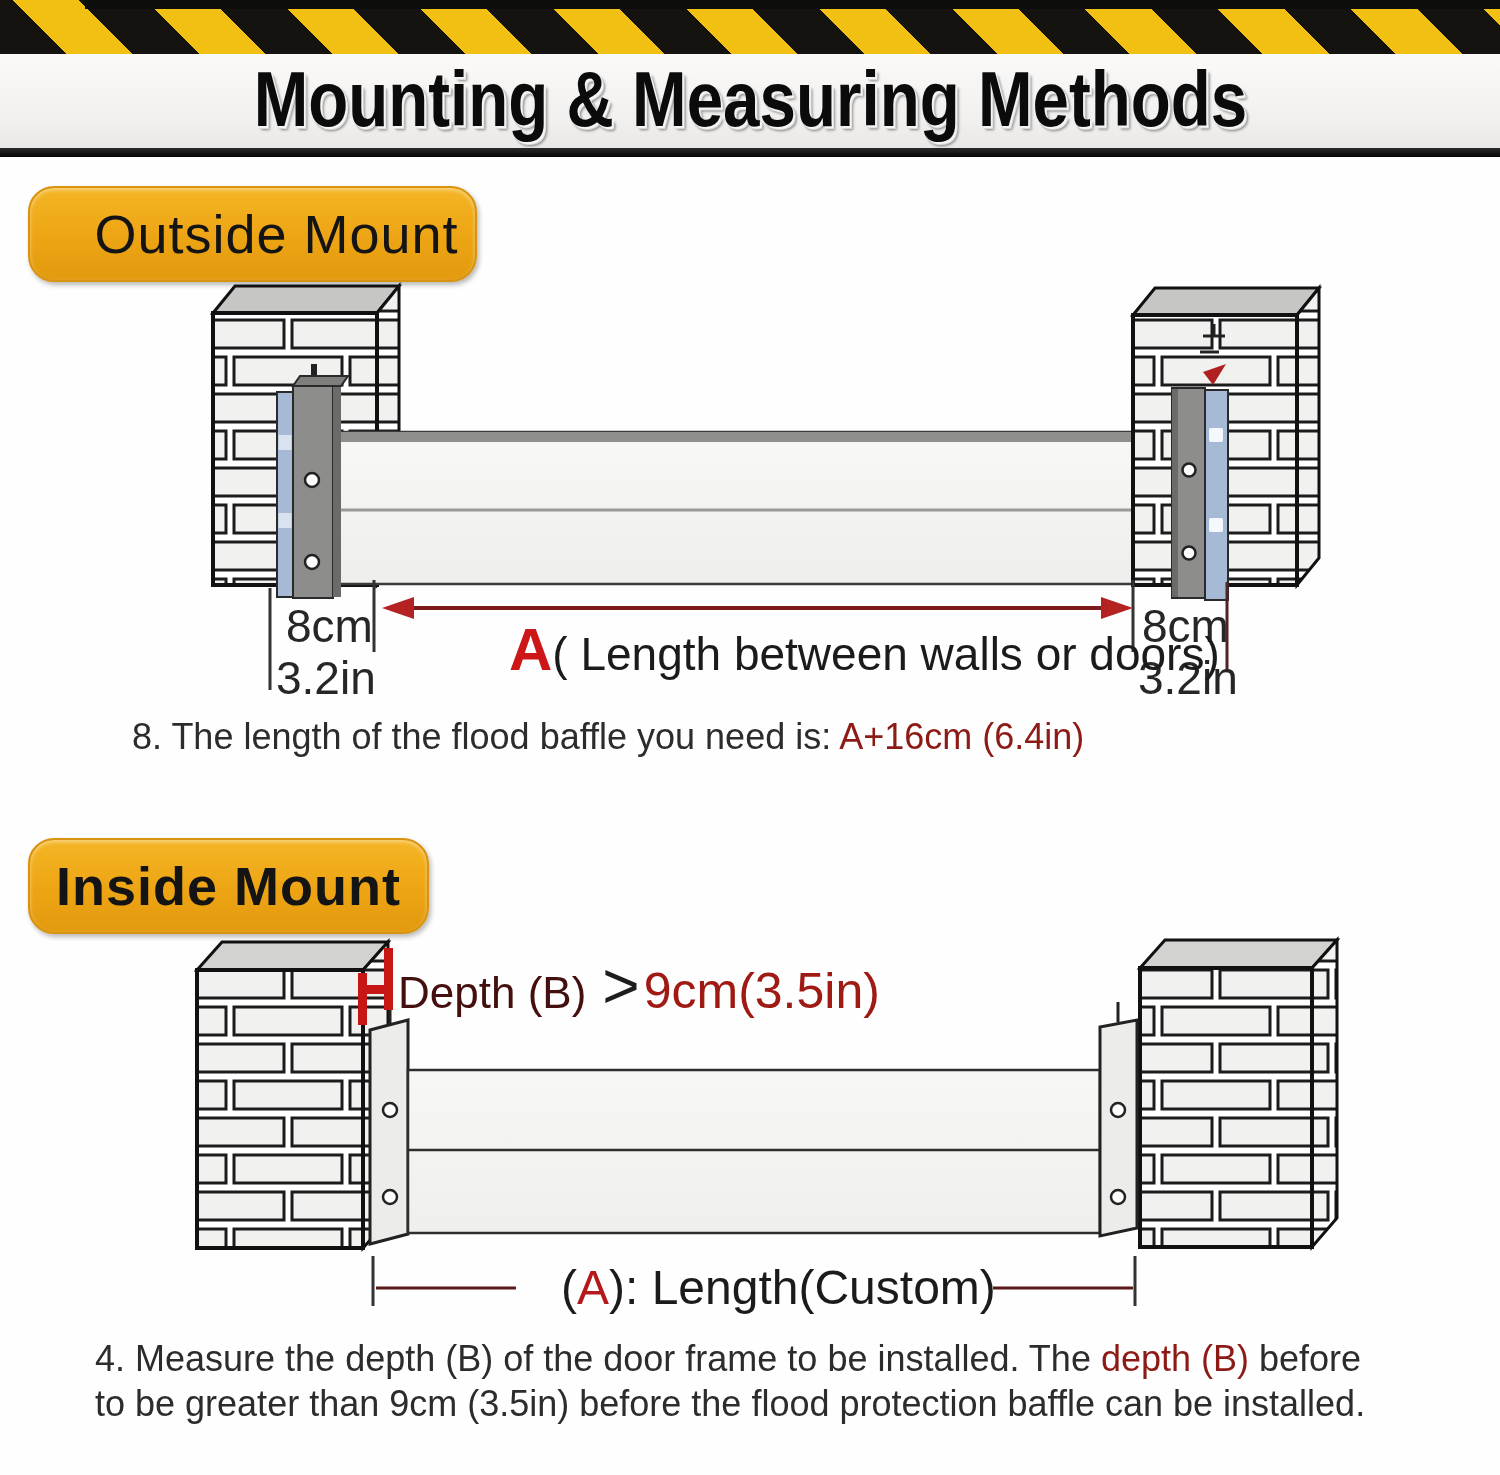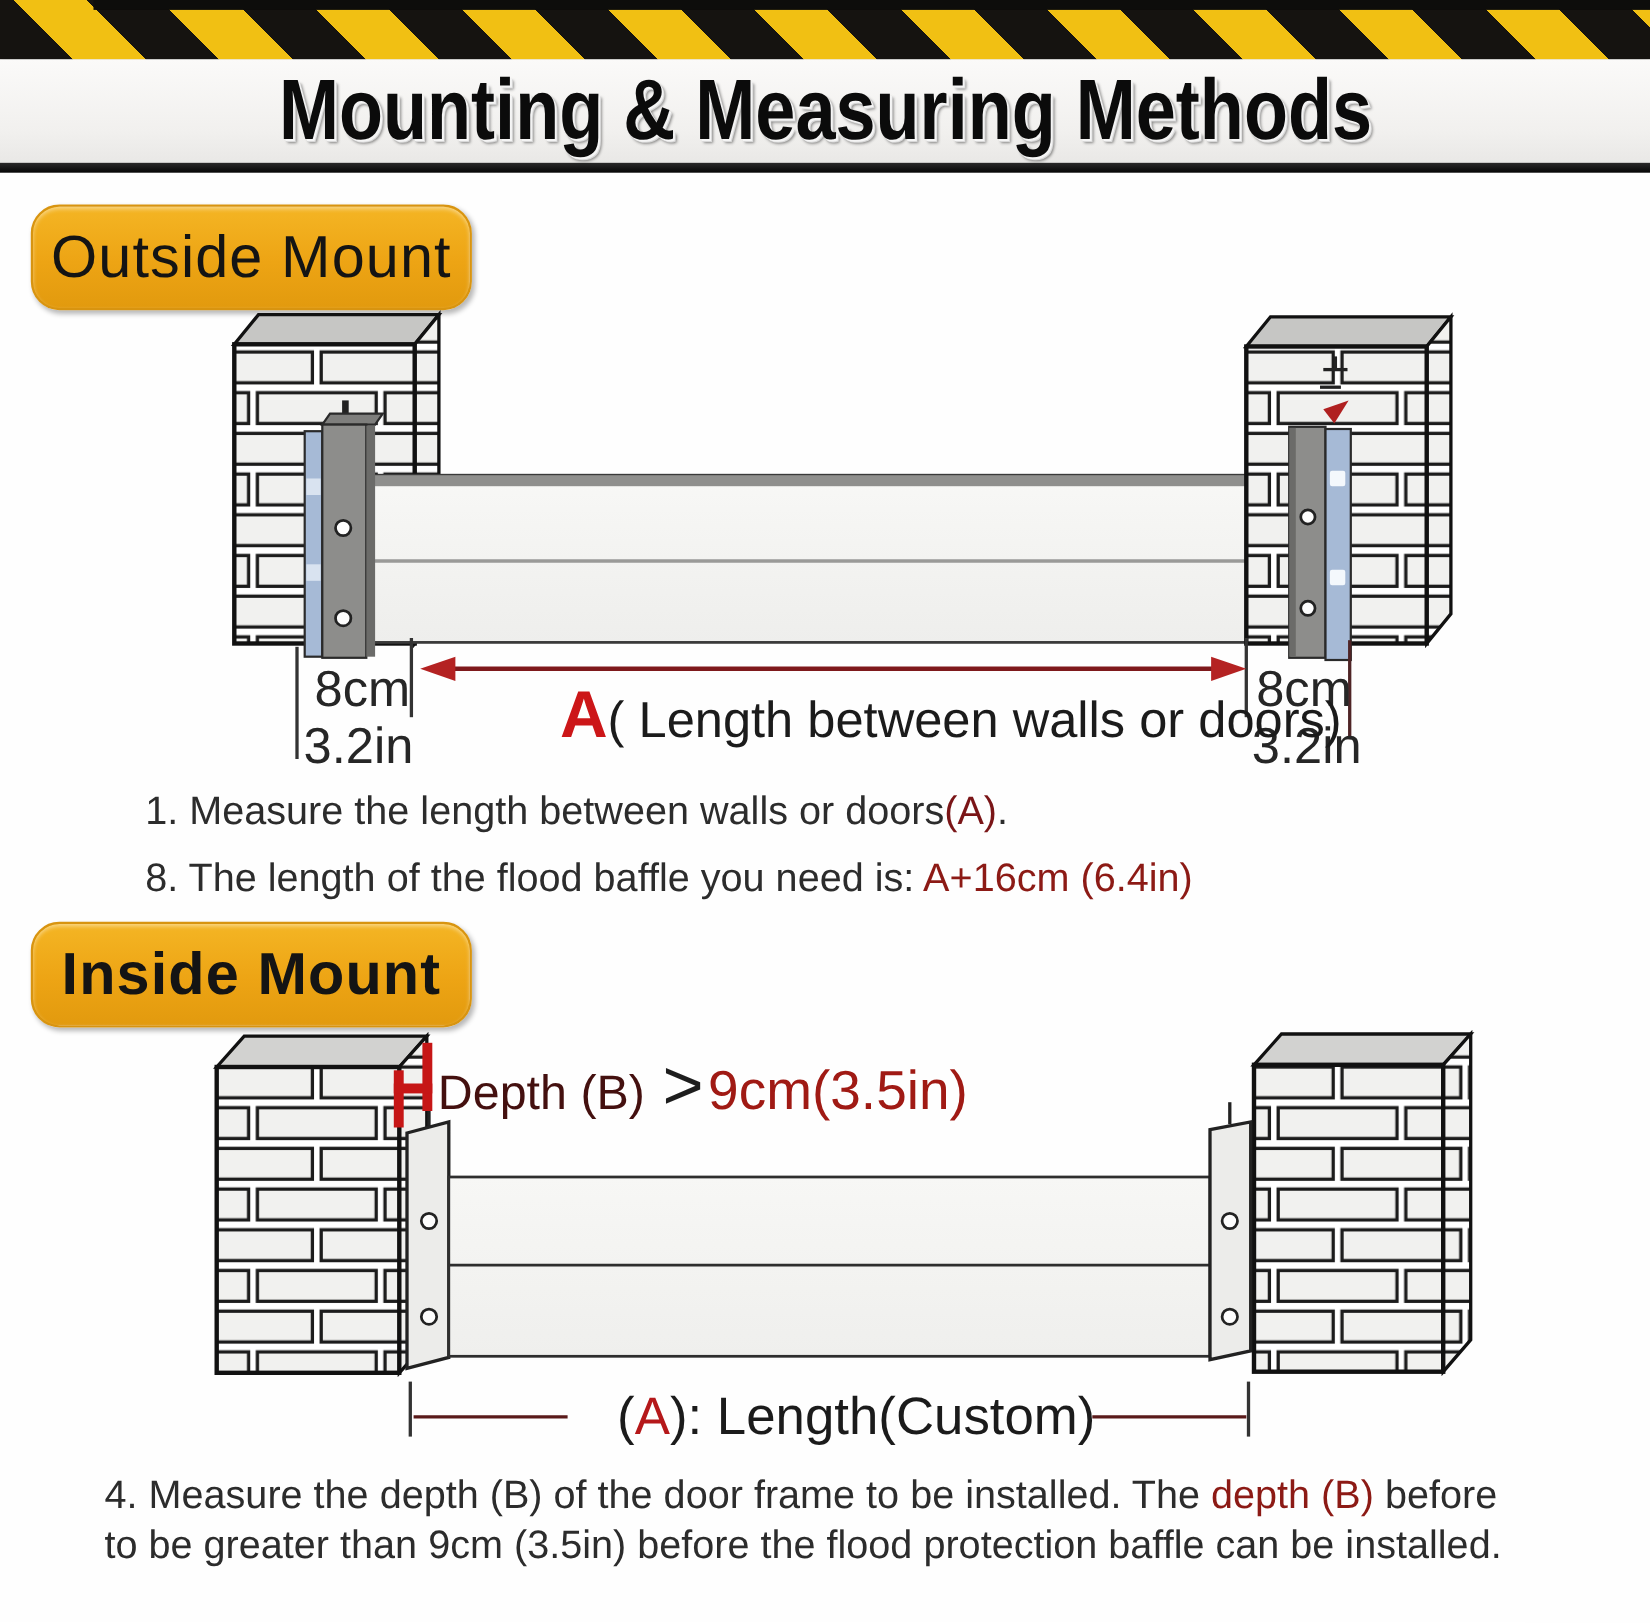--- a/index.html
+++ b/index.html
@@ -20,21 +20,21 @@
   .black-bar{position:absolute;left:0;top:148px;width:1500px;height:9px;
     background:linear-gradient(180deg,#2a2a2a,#050505);}
 
   
   .badge{position:absolute;left:28px;width:397px;height:92px;border-radius:26px;
     background:linear-gradient(180deg,#f4b524 0%,#eda414 55%,#e29a0e 100%);
     border:2px solid #d89410;
     box-shadow:2px 3px 5px rgba(0,0,0,.28), inset 0 2px 4px rgba(255,255,255,.45);
     display:flex;align-items:center;justify-content:center;}
   .badge span{font-size:54px;color:#141414;letter-spacing:1px;}
-  #badge-outside{top:186px;}
+  #badge-outside{top:186px;padding-left:48px;}
   #badge-inside{top:838px;font-weight:bold;}
 
   
   .diagram{position:absolute;left:0;}
   svg text{font-family:"Liberation Sans", sans-serif;}
 
   
   .instructions{position:absolute;color:#2c2c2c;font-size:36px;}
   .instructions p{margin:0 0 15px 0;line-height:46px;}
   .red-a{color:#7a1517;}
@@ -129,21 +129,20 @@
       <polygon points="1133,328 1101,317 1101,339" fill="#b42222"></polygon>
       <text x="286" y="362" font-size="46" fill="#262626">8cm</text>
       <text x="276" y="414" font-size="46" fill="#262626">3.2in</text>
       <text x="1142" y="362" font-size="46" fill="#262626">8cm</text>
       <text x="1138" y="414" font-size="46" fill="#262626">3.2in</text>
       <text x="509" y="390"><tspan font-size="60" font-weight="bold" fill="#cc1618">A</tspan><tspan font-size="46" fill="#1b1b1b">( Length between walls or doors)</tspan></text>
     </g>
   </svg>
 
   <div class="instructions" id="outside-instructions">
-    <p><span>1. Measure the length between walls or doors</span><span class="red-a">(A)</span><span>.</span></p>
     <p><span>8. The length of the flood baffle you need is: </span><span class="red-val">A+16cm (6.4in)</span></p>
   </div>
 
   <div class="badge" id="badge-inside">
     <span>Inside Mount</span>
   </div>
 
   <svg class="diagram" style="top:930px" width="1500" height="390" viewBox="0 0 1500 390">
     <defs>
       <linearGradient id="panelGrad2" x1="0" y1="0" x2="0" y2="1">

